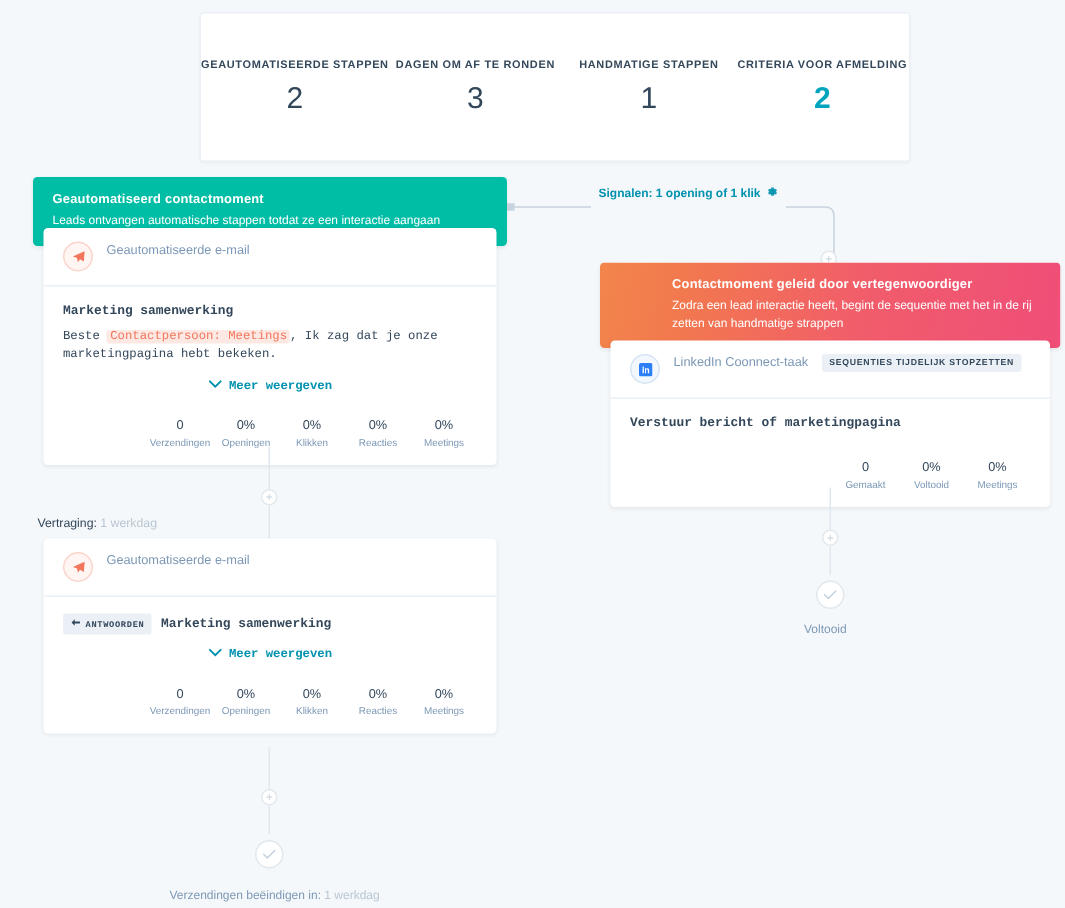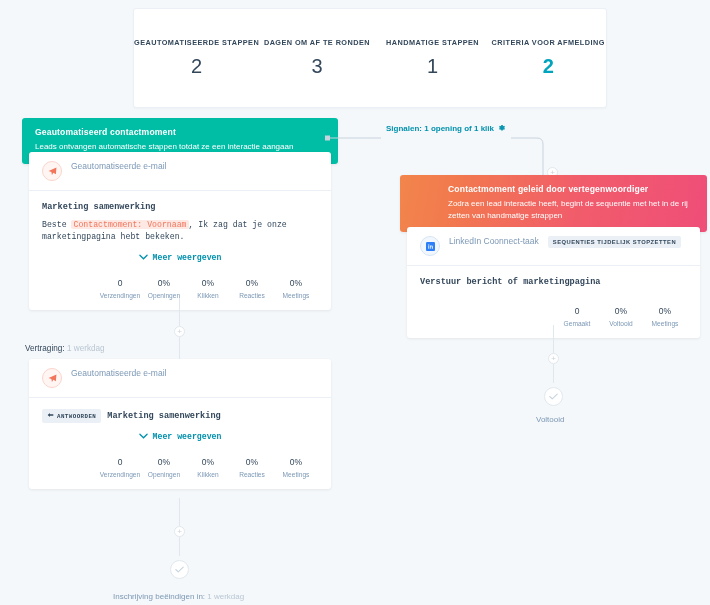--- a/index.html
+++ b/index.html
@@ -114,21 +114,21 @@
   .node-caption {
     position: absolute; font-size: 8px; color: #7C98B6; white-space: nowrap;
   }
   .node-caption .muted { color: #B9C6D3; }
 
   .delay-label {
     position: absolute; font-size: 8.2px; color: #33475B; white-space: nowrap;
   }
   .delay-label .val { color: #B9C6D3; }
 
-  .signal-wrap { position: absolute; left: 325px; top: 124px; width: 220px; height: 60px; }
+  .signal-wrap { position: absolute; left: 338px; top: 124px; width: 220px; height: 60px; }
   .signal-text {
     position: absolute; left: 58px; top: 0px;
     font-size: 8px; font-weight: 700; color: #0091AE; white-space: nowrap;
     background: #F5F8FA; padding: 0 3px;
   }
 </style>
 </head>
 <body>
 
 <div class="canvas">
@@ -163,21 +163,21 @@
     <div class="card-row">
       <div class="icon-circle coral">
         <svg width="9" height="9" viewBox="0 0 16 16">
             <path d="M15 1L1 7l5 2 1 5 2.5-3.6L14 13z" fill="#F2765C"></path>
           </svg>
       </div>
       <div class="row-label">Geautomatiseerde e-mail</div>
     </div>
     <div class="card-body">
       <div class="body-title">Marketing samenwerking</div>
-      <div class="body-text"><span>Beste </span><span class="token">Contactmoment: Voornaam</span><span>, Ik zag dat je onze marketingpagina hebt bekeken.</span></div>
+      <div class="body-text"><span>Beste </span><span class="token">Contactpersoon: Meetings</span><span>, Ik zag dat je onze marketingpagina hebt bekeken.</span></div>
       <div class="show-more">
         <span>
           <svg width="9" height="6" viewBox="0 0 10 6">
               <path d="M1 1l4 4 4-4" stroke="#0091AE" stroke-width="1.4" fill="none" stroke-linecap="round"></path>
             </svg>
         </span>
         <span>Meer weergeven</span>
       </div>
     </div>
     <div class="stats">
@@ -264,21 +264,21 @@
 
   <div class="vline" style="left:179px; top:498px; height:28px;"></div>
   <div class="plus-node" style="left:174px; top:526px;">+</div>
   <div class="vline" style="left:179px; top:537px; height:19px;"></div>
   <div class="check-node" style="left:170px; top:560px;">
     <svg width="9" height="7" viewBox="0 0 12 9">
         <path d="M1 4.5l3.3 3.2L11 1.2" stroke="#C7D3DE" stroke-width="1.4" fill="none" stroke-linecap="round" stroke-linejoin="round"></path>
       </svg>
   </div>
   <div class="node-caption" style="left:113px; top:592px;">
-    <span>Inschrijving beëindigen in:</span>
+    <span>Verzendingen beëindigen in:</span>
     <span class="muted">1 werkdag</span>
   </div>
 
   <div class="signal-wrap">
     <svg width="220" height="60" style="position:absolute;left:0;top:0;">
       <line x1="2" y1="14" x2="56" y2="14" stroke="#C7D3DE" stroke-width="1"></line>
       <line x1="186" y1="14" x2="212" y2="14" stroke="#C7D3DE" stroke-width="1"></line>
       <path d="M212 14 q6 0 6 6 L218 58" stroke="#C7D3DE" stroke-width="1" fill="none"></path>
       <rect x="0" y="11.5" width="5" height="5" fill="#C7D3DE"></rect>
     </svg>

